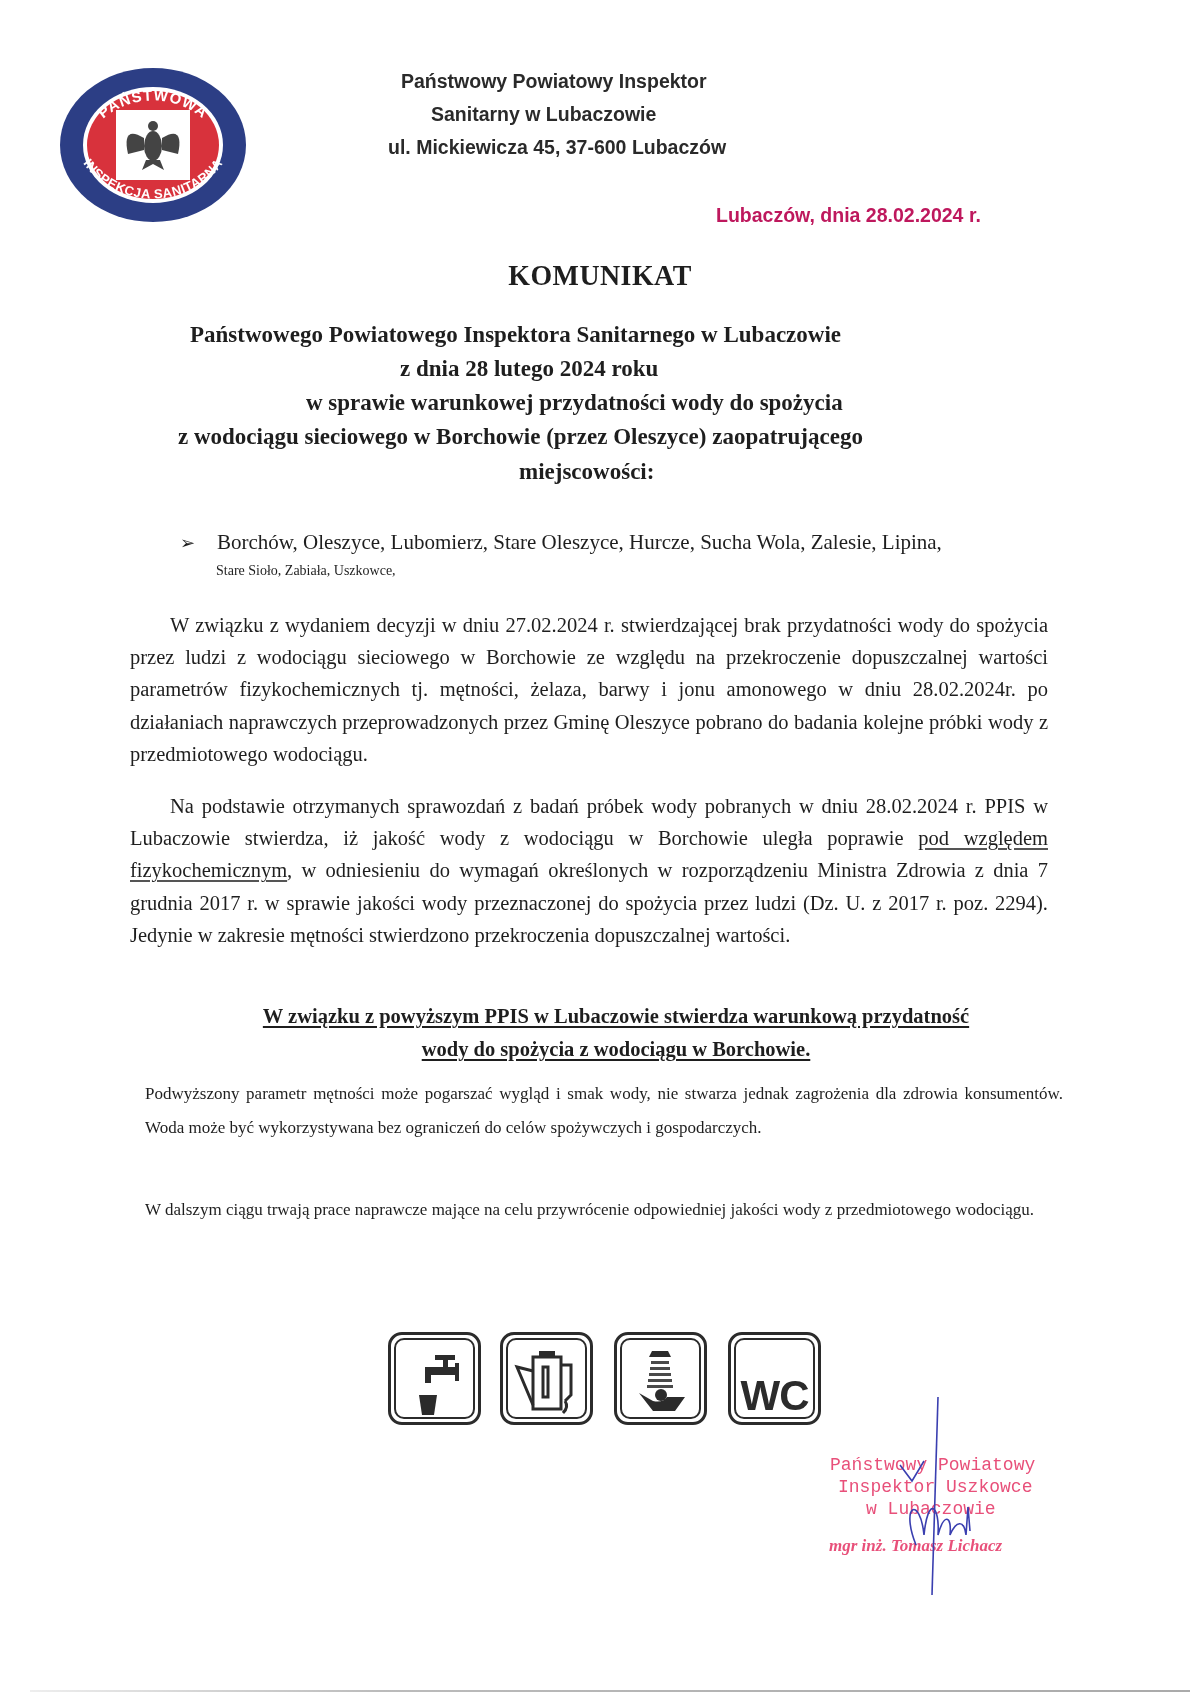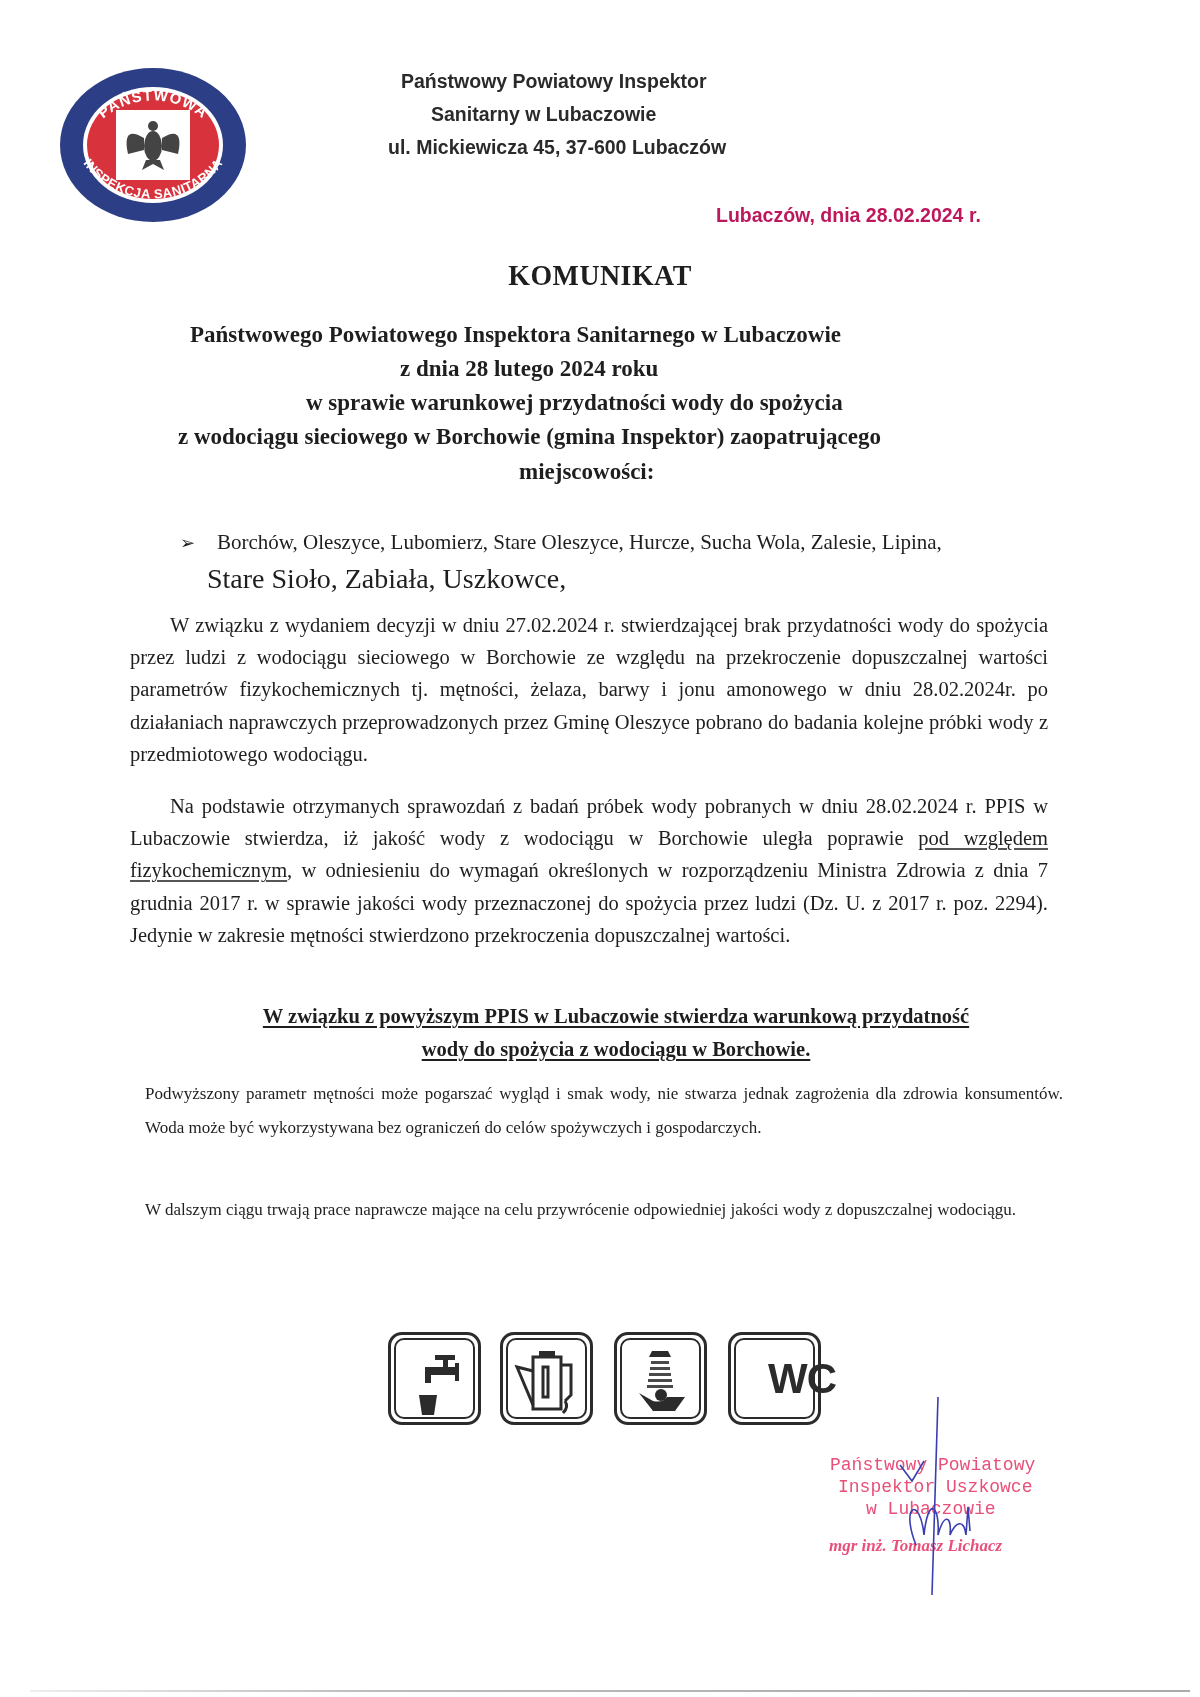--- a/index.html
+++ b/index.html
@@ -23,21 +23,21 @@
   .sub { font-size:23px; font-weight:bold; line-height:33px; }
   #sub1 { top:318px; left:190px; width:860px; text-align:left; }
   #sub2 { top:352px; left:400px; }
   #sub3 { top:386px; left:306px; }
   #sub4 { top:420px; left:178px; }
   #sub5 { top:455px; left:519px; }
 
   
   #bullet-arrow { left:180px; top:532px; font-size:18px; }
   #bullet-l1 { left:217px; top:530px; font-size:21px; }
-  #bullet-l2 { left:207px; top:563px; font-size:28px;text-align:right; }
+  #bullet-l2 { left:216px; top:563px; font-size:14px;text-align:right; }
 
   
   .para { position:absolute; left:130px; width:918px; font-family:Liberation Serif, serif; font-size:20.5px; line-height:32.2px; text-align:justify; text-align-last:left; }
   .para .ind { display:inline-block; width:40px; }
   #p1 { top:609px; }
   #p2 { top:790px; }
   .uline-soft { text-decoration:underline; text-decoration-color:#555; text-underline-offset:3px; }
 
   #conclusion { top:1000px; left:0; width:1200px; text-align:center; font-family:"Liberation Serif", serif; font-weight:bold; font-size:20.5px; line-height:33px; text-decoration:underline; text-underline-offset:3px;padding-left:16px; }
 
@@ -46,21 +46,21 @@
   #p4 { top:1193px; }
 
   
   .picto { position:absolute; top:1332px; width:93px; height:93px; border:3px solid #2b2b2b; border-radius:14px; box-sizing:border-box; }
   .picto::before { content:""; position:absolute; inset:3px; border:2px solid #2b2b2b; border-radius:10px; }
   .picto svg { position:absolute; left:0; top:0; width:87px; height:87px; }
   #picto-tap { left:388px; }
   #picto-kettle { left:500px; }
   #picto-bath { left:614px; }
   #picto-wc { left:728px; }
-  .wc-text { position:absolute; left:0; top:0; width:87px; height:87px; line-height:87px; font-family:"Liberation Sans", sans-serif; font-weight:bold; font-size:42px; color:#2b2b2b; letter-spacing:-1px;margin-left:37px; }
+  .wc-text { position:absolute; left:0; top:17px; width:87px; height:87px; line-height:87px; text-align:center; font-family:"Liberation Sans", sans-serif; font-weight:bold; font-size:42px; color:#2b2b2b; letter-spacing:-1px; }
 
   
   .stamp { position:absolute; font-family:"Liberation Mono", monospace; color:#e8507a; font-size:18px; white-space:nowrap; }
   #st1 { left:830px; top:1455px; }
   #st2 { left:838px; top:1477px; }
   #st3 { left:866px; top:1499px; }
   #st4 { left:829px; top:1536px; font-family:"Liberation Serif", serif; font-style:italic; font-weight:bold; font-size:17px; }
   #signature { left:880px; top:1395px; width:120px; height:210px; }
 
   
@@ -95,38 +95,38 @@
 
 <div id="h1" class="abs head">Państwowy Powiatowy Inspektor</div>
 <div id="h2" class="abs head">Sanitarny w Lubaczowie</div>
 <div id="h3" class="abs head">ul. Mickiewicza 45, 37-600 Lubaczów</div>
 <div id="date" class="abs">Lubaczów, dnia 28.02.2024 r.</div>
 
 <div id="title" class="abs center serif">KOMUNIKAT</div>
 <div id="sub1" class="abs serif sub">Państwowego Powiatowego Inspektora Sanitarnego w Lubaczowie</div>
 <div id="sub2" class="abs serif sub">z dnia 28 lutego 2024 roku</div>
 <div id="sub3" class="abs serif sub">w sprawie warunkowej przydatności wody do spożycia</div>
-<div id="sub4" class="abs serif sub">z wodociągu sieciowego w Borchowie (gmina Inspektor) zaopatrującego</div>
+<div id="sub4" class="abs serif sub">z wodociągu sieciowego w Borchowie (przez Oleszyce) zaopatrującego</div>
 <div id="sub5" class="abs serif sub">miejscowości:</div>
 
 <div id="bullet-arrow" class="abs serif">➢</div>
 <div id="bullet-l1" class="abs serif">Borchów, Oleszyce, Lubomierz, Stare Oleszyce, Hurcze, Sucha Wola, Zalesie, Lipina,</div>
 <div id="bullet-l2" class="abs serif">Stare Sioło, Zabiała, Uszkowce,</div>
 
 <div id="p1" class="para"><span class="ind"></span><span>W związku z wydaniem decyzji w dniu 27.02.2024 r. stwierdzającej brak przydatności wody do spożycia przez ludzi z wodociągu sieciowego w Borchowie ze względu na przekroczenie dopuszczalnej wartości parametrów fizykochemicznych tj. mętności, żelaza, barwy i jonu amonowego w dniu 28.02.2024r. po działaniach naprawczych przeprowadzonych przez Gminę Oleszyce pobrano do badania kolejne próbki wody z przedmiotowego wodociągu.</span></div>
 
 <div id="p2" class="para"><span class="ind"></span><span>Na podstawie otrzymanych sprawozdań z badań próbek wody pobranych w dniu 28.02.2024 r.  PPIS w Lubaczowie stwierdza, iż jakość wody z wodociągu w Borchowie uległa poprawie </span><span class="uline-soft">pod względem fizykochemicznym</span><span>, w odniesieniu do wymagań określonych w rozporządzeniu Ministra Zdrowia z dnia 7 grudnia 2017 r. w sprawie jakości wody przeznaczonej do spożycia przez ludzi (Dz. U. z 2017 r. poz. 2294). Jedynie w zakresie mętności stwierdzono przekroczenia dopuszczalnej wartości.</span></div>
 
 <div id="conclusion" class="abs">
   <div>W związku z powyższym PPIS w Lubaczowie stwierdza warunkową przydatność</div>
   <div>wody do spożycia z wodociągu w Borchowie.</div>
 </div>
 
 <div id="p3" class="para2"><span class="ind"></span><span>Podwyższony parametr mętności może pogarszać wygląd i smak wody, nie stwarza jednak zagrożenia dla zdrowia konsumentów. Woda może być wykorzystywana bez ograniczeń do celów spożywczych i gospodarczych.</span></div>
-<div id="p4" class="para2"><span class="ind"></span><span>W dalszym ciągu trwają prace naprawcze mające na celu przywrócenie odpowiedniej jakości wody z dopuszczalnej wodociągu.</span></div>
+<div id="p4" class="para2"><span class="ind"></span><span>W dalszym ciągu trwają prace naprawcze mające na celu przywrócenie odpowiedniej jakości wody z przedmiotowego wodociągu.</span></div>
 
 <div id="picto-tap" class="picto">
   <svg viewBox="0 0 87 87">
     <g fill="#2b2b2b">
       <rect x="44" y="20" width="20" height="5"></rect>
       <rect x="52" y="24" width="5" height="8"></rect>
       <path d="M34,32 h32 v8 h-26 v8 h-6 z"></path>
       <rect x="64" y="28" width="4" height="18"></rect>
       <path d="M28,60 h18 l-3,20 h-12 z"></path>
     </g>

